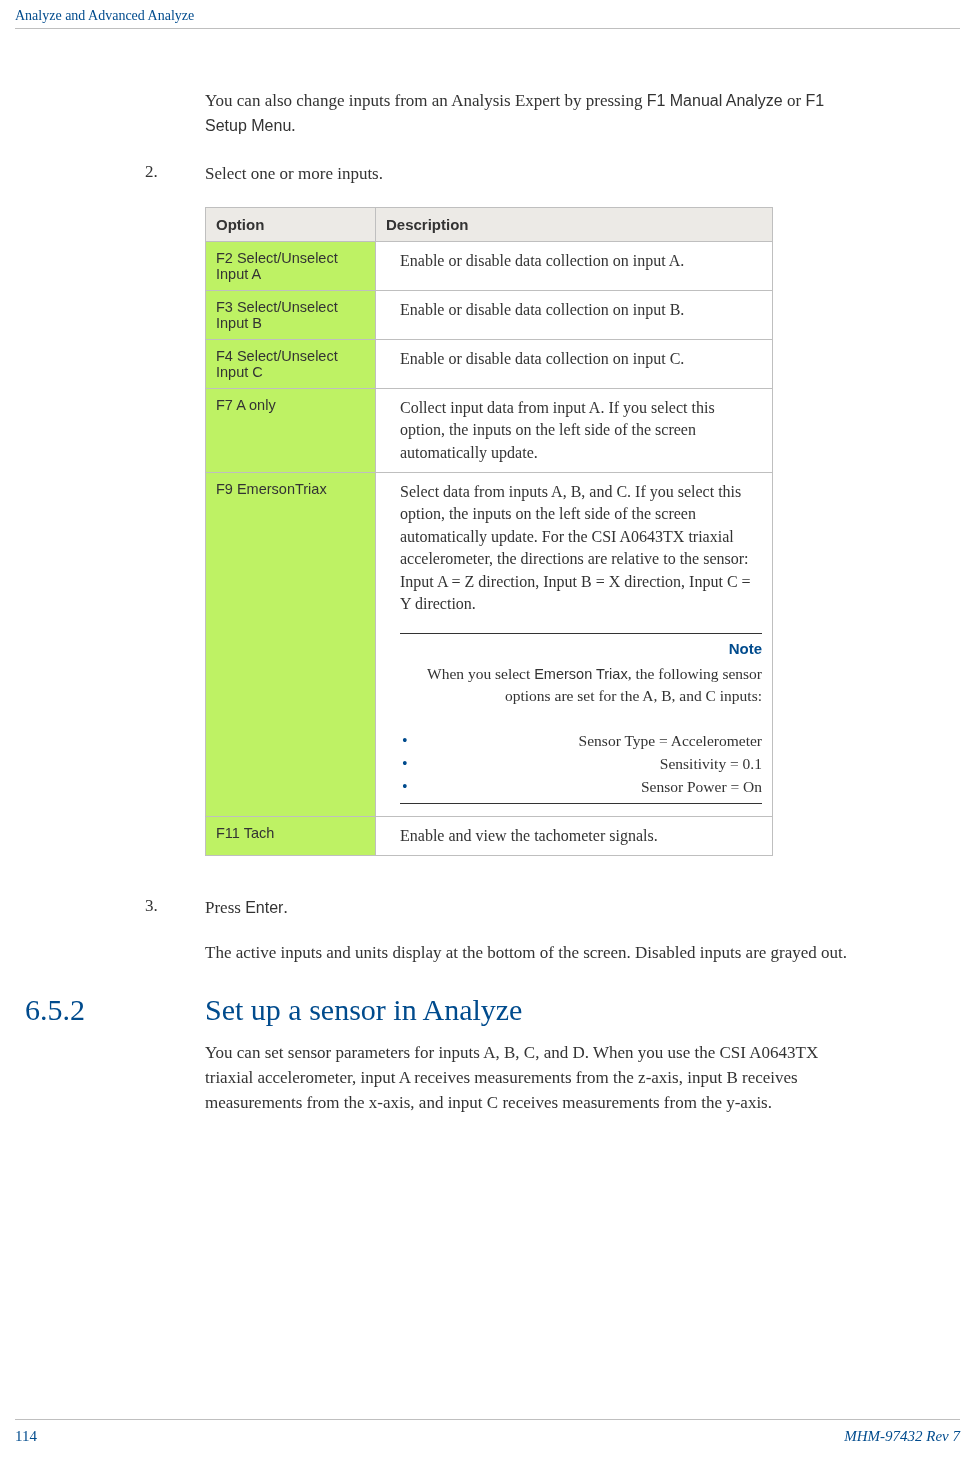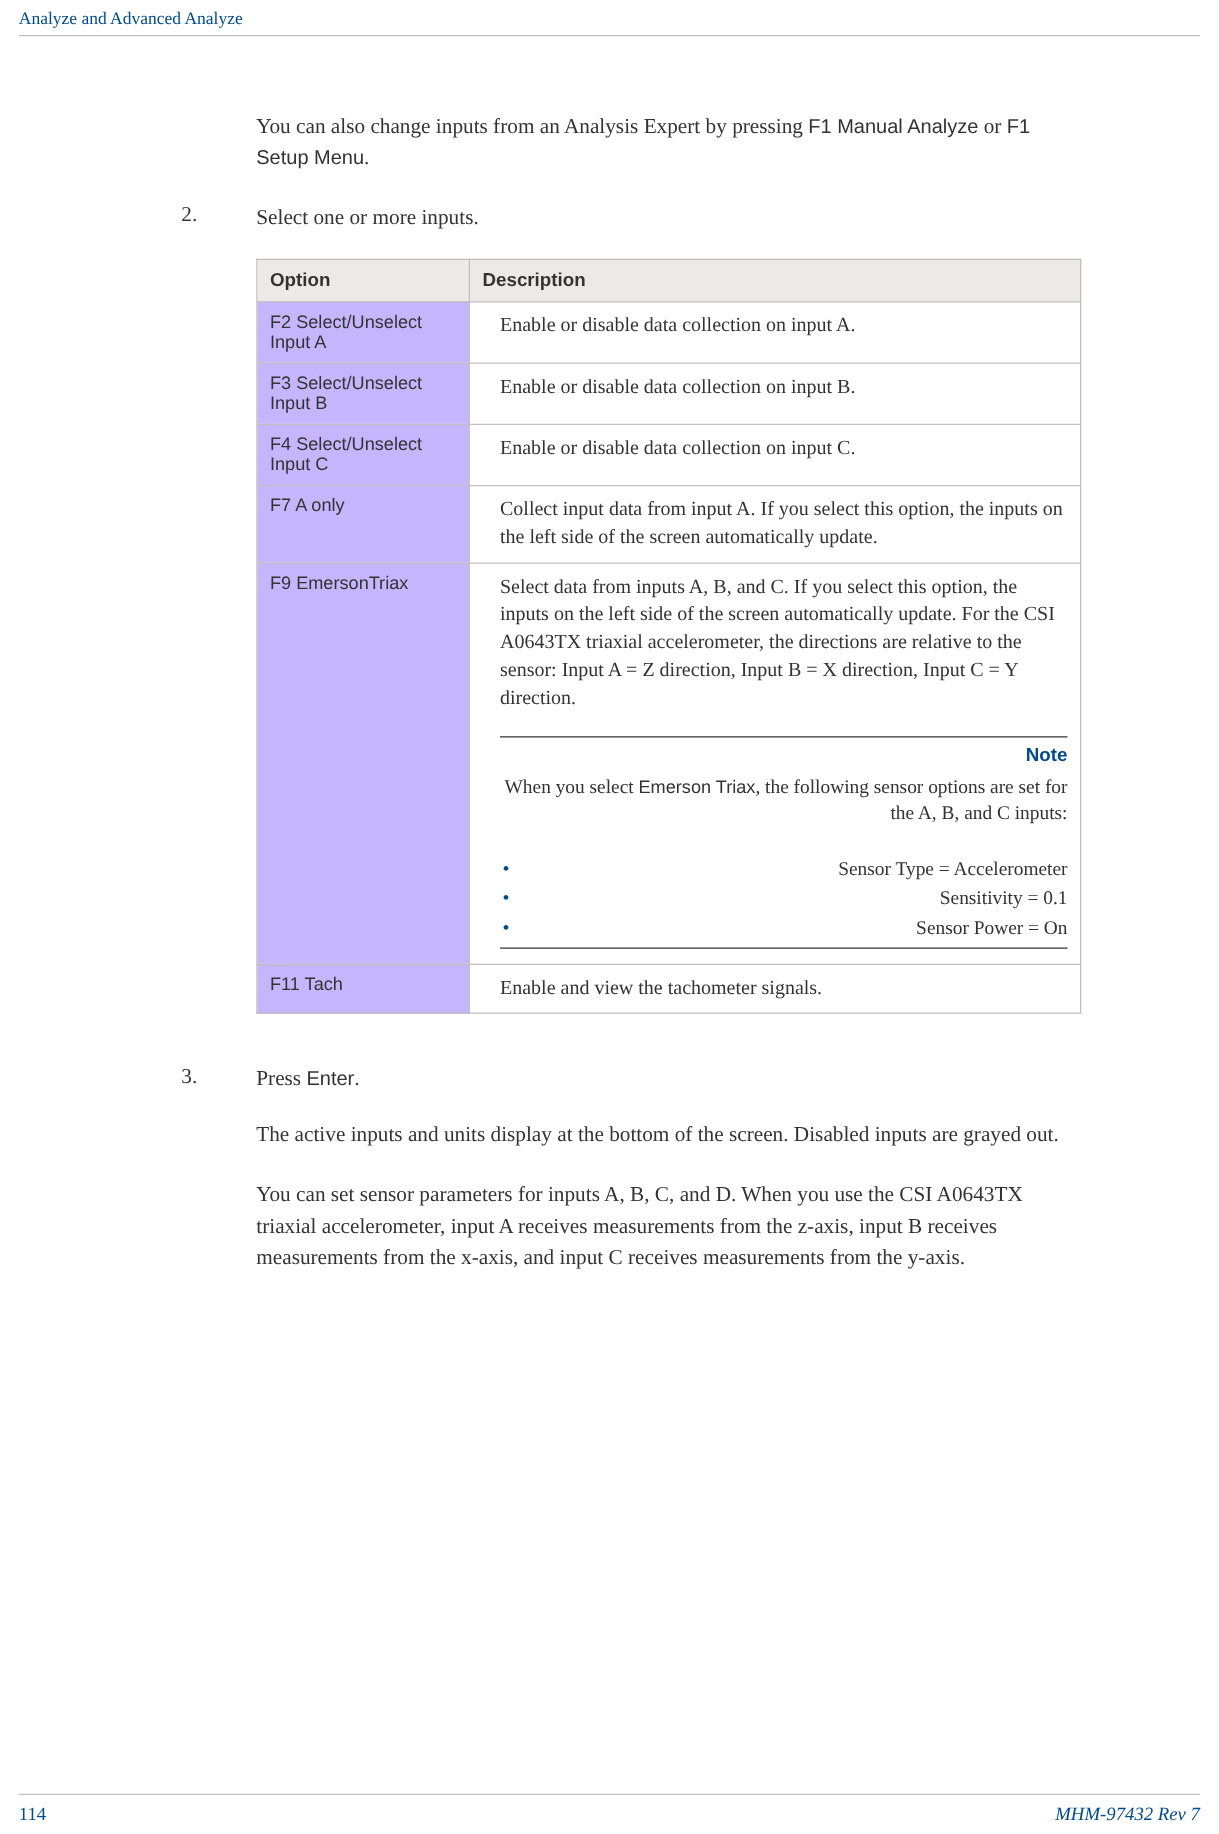--- a/index.html
+++ b/index.html
@@ -48,40 +48,40 @@
       font-size: 17px;
       color: #333;
     }
     .step-text {
       font-size: 17px;
       line-height: 1.45;
       color: #333;
     }
     table.option-table {
       border-collapse: collapse;
-      width: 660px;
+      width: 568px;
       margin-top: 18px;
       margin-bottom: 40px;
       font-size: 15.5px;
     }
     table.option-table th,
     table.option-table td {
       border: 1px solid #bfbfbf;
       text-align: left;
       vertical-align: top;
       padding: 8px 10px;
     }
     table.option-table th {
       background: #eceae6;
       font-family: Arial, Helvetica, sans-serif;
       font-weight: bold;
       font-size: 15px;
     }
     table.option-table td.option-cell {
-      background: #c4b5fd;
+      background: #bef264;
       font-family: Arial, Helvetica, sans-serif;
       font-size: 14.5px;
       width: 170px;
     }
     table.option-table td.desc-cell {
       font-family: Georgia, serif;
       font-size: 16px;
       line-height: 1.4;
       color: #333;
       padding-left: 24px;
@@ -141,21 +141,21 @@
       font-size: 30px;
       font-family: Georgia, serif;
     }
     .section-title {
       color: #004B8D;
       font-size: 30px;
       font-family: Georgia, serif;
     }
     .footer {
       position: absolute;
-      bottom: 6px;
+      bottom: 22px;
       left: 15px;
       right: 15px;
     }
     .footer-rule {
       border: none;
       border-top: 1px solid #bfbfbf;
       margin-bottom: 8px;
     }
     .footer-row {
       display: flex;
@@ -236,20 +236,24 @@
 
   <div class="step-row">
     <div class="step-number">3.</div>
     <div class="step-text">
       <span>Press </span><span class="para-inline-code">Enter</span><span>.</span>
     </div>
   </div>
 
   <p class="para">The active inputs and units display at the bottom of the screen. Disabled inputs are grayed out.</p>
 
+  <div class="section-row">
+    <div class="section-number">6.5.2</div>
+    <div class="section-title">Set up a sensor in Analyze</div>
+  </div>
 
   <p class="para">You can set sensor parameters for inputs A, B, C, and D. When you use the CSI A0643TX triaxial accelerometer, input A receives measurements from the z-axis, input B receives measurements from the x-axis, and input C receives measurements from the y-axis.</p>
 
 </div>
 
 <div class="footer">
   <hr class="footer-rule">
   <div class="footer-row">
     <span class="pagenum">114</span>
     <span>MHM-97432 Rev 7</span>

